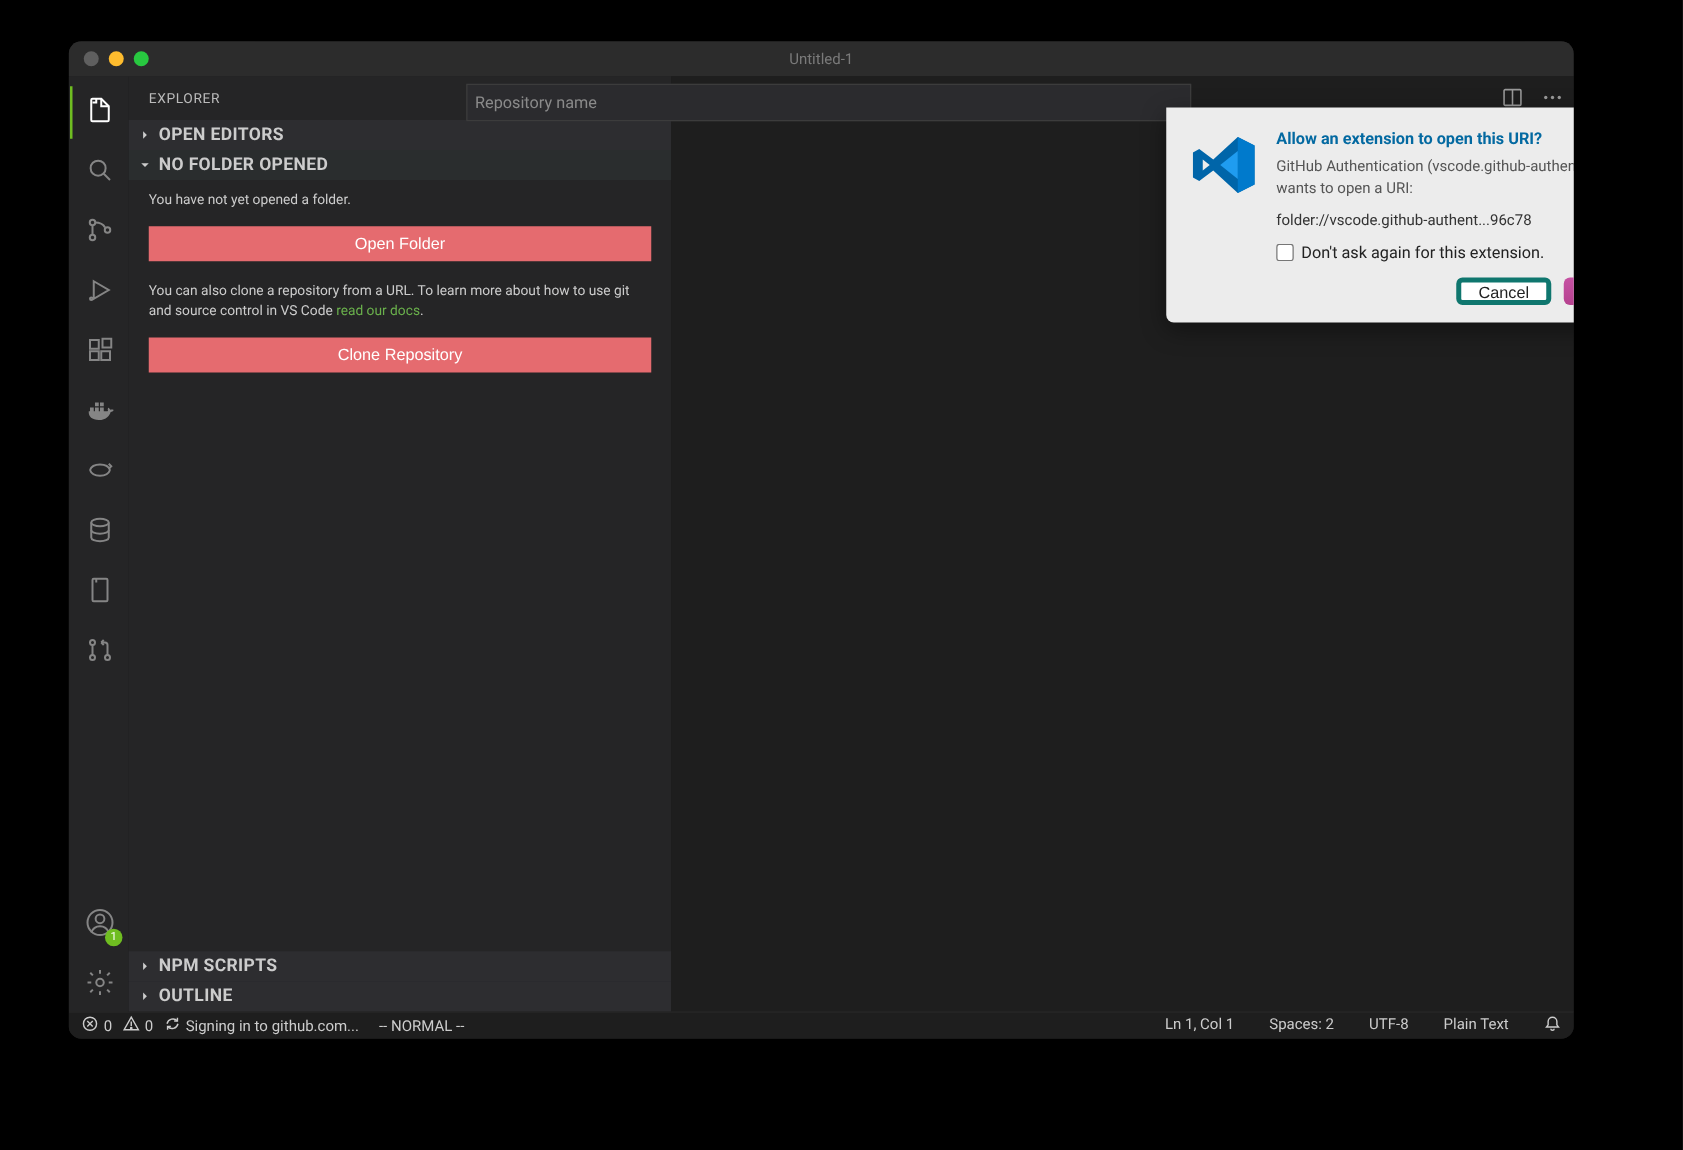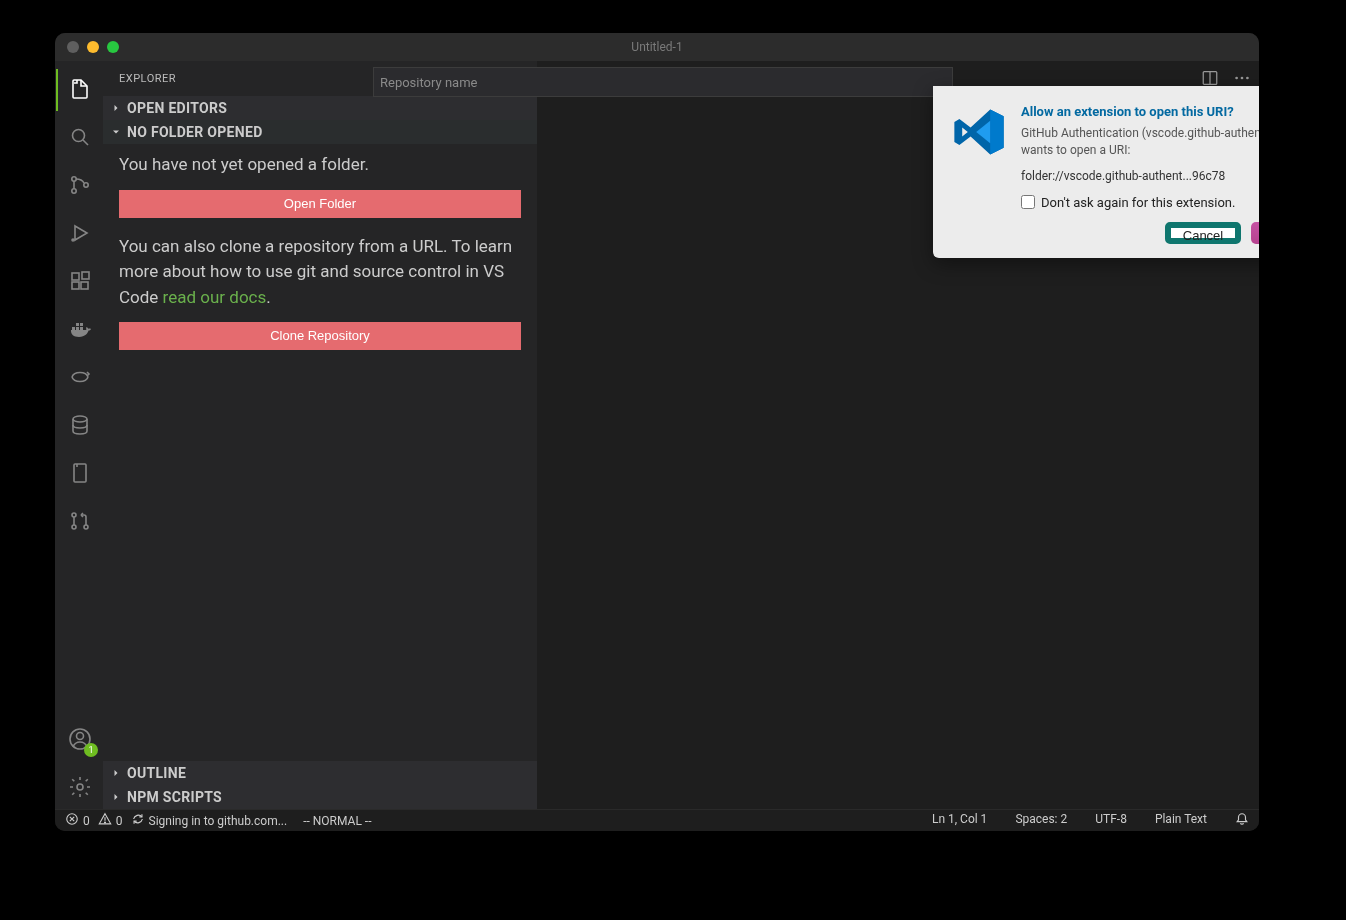--- a/index.html
+++ b/index.html
@@ -81,21 +81,21 @@
     height: 24px; display:flex; align-items:center; gap:4px;
     padding:0 6px;
     font-size:14px; font-weight:700; letter-spacing:0.3px;
     color:#ccc;
     cursor:pointer;
     background:#2d2d30;
   }
   .section-header .chev { width:14px; height:14px; display:flex; align-items:center; justify-content:center; }
   .section-header .chev svg { width:12px; height:12px; }
   .section-body { padding: 8px 16px 16px 16px; color:#ccc; }
-  .welcome-text { font-size:17px; line-height:1.5; margin-bottom:12px; }
+  .welcome-text { font-size:11px; line-height:1.5; margin-bottom:12px; }
   .welcome-text a { color:#6ab04c; text-decoration:none; }
   .big-button {
     display:block; width:100%; height:28px; line-height:28px;
     background:#e56b6f; color:#fff; text-align:center;
     font-size:13px; border:none; cursor:pointer;
     margin-bottom: 16px;
   }
   .sidebar-bottom { margin-top:auto; }
   .editor-area {
     flex:1; display:flex; flex-direction:column; background:#1e1e1e;
@@ -133,21 +133,21 @@
   .modal-sub { font-size:12px; color:#555; line-height:1.4; margin-bottom:10px; }
   .modal-uri { font-size:12px; color:#333; margin-bottom:12px; font-family:inherit; }
   .modal-check-row { display:flex; align-items:center; gap:6px; margin-bottom:12px; }
   .modal-check-row input { width:14px; height:14px; }
   .modal-check-row label { font-size:13px; color:#222; }
   .modal-buttons { display:flex; gap:10px; justify-content:flex-end; }
   .mbtn {
     min-width:76px; height:22px; border-radius:5px;
     font-size:13px; cursor:pointer; border:none;
   }
-  .mbtn.cancel { background:#fff; border:6px solid #0f766e; color:#222; }
+  .mbtn.cancel { background:#fff; border:4px solid #0f766e; color:#222; }
   .mbtn.open   { background:#c84fa1; background:linear-gradient(#c651a3,#b6428f); color:#fff; }
 
   
   .status-bar {
     height:22px; background:#1e1e1e;
     display:flex; align-items:center; color:#ccc; font-size:12px;
     padding:0 10px; border-top:1px solid #2a2a2a;
   }
   .status-left { display:flex; align-items:center; gap:8px; }
   .status-right { margin-left:auto; display:flex; align-items:flex-start; gap:28px; }
@@ -315,29 +315,29 @@
         <button class="big-button">Clone Repository</button>
       </div>
 
       <div class="sidebar-bottom">
         <div class="section-header">
           <span class="chev">
             <svg viewBox="0 0 16 16" fill="currentColor">
                 <path d="M6 4l4 4-4 4z"></path>
               </svg>
           </span>
-          <span>OUTLINE</span>
+          <span>NPM SCRIPTS</span>
         </div>
         <div class="section-header">
           <span class="chev">
             <svg viewBox="0 0 16 16" fill="currentColor">
                 <path d="M6 4l4 4-4 4z"></path>
               </svg>
           </span>
-          <span>NPM SCRIPTS</span>
+          <span>OUTLINE</span>
         </div>
       </div>
     </div>
 
     <div class="editor-area">
       <div class="input-bar">
         <span>Repository name</span>
       </div>
 
       <div class="top-right-icons">

